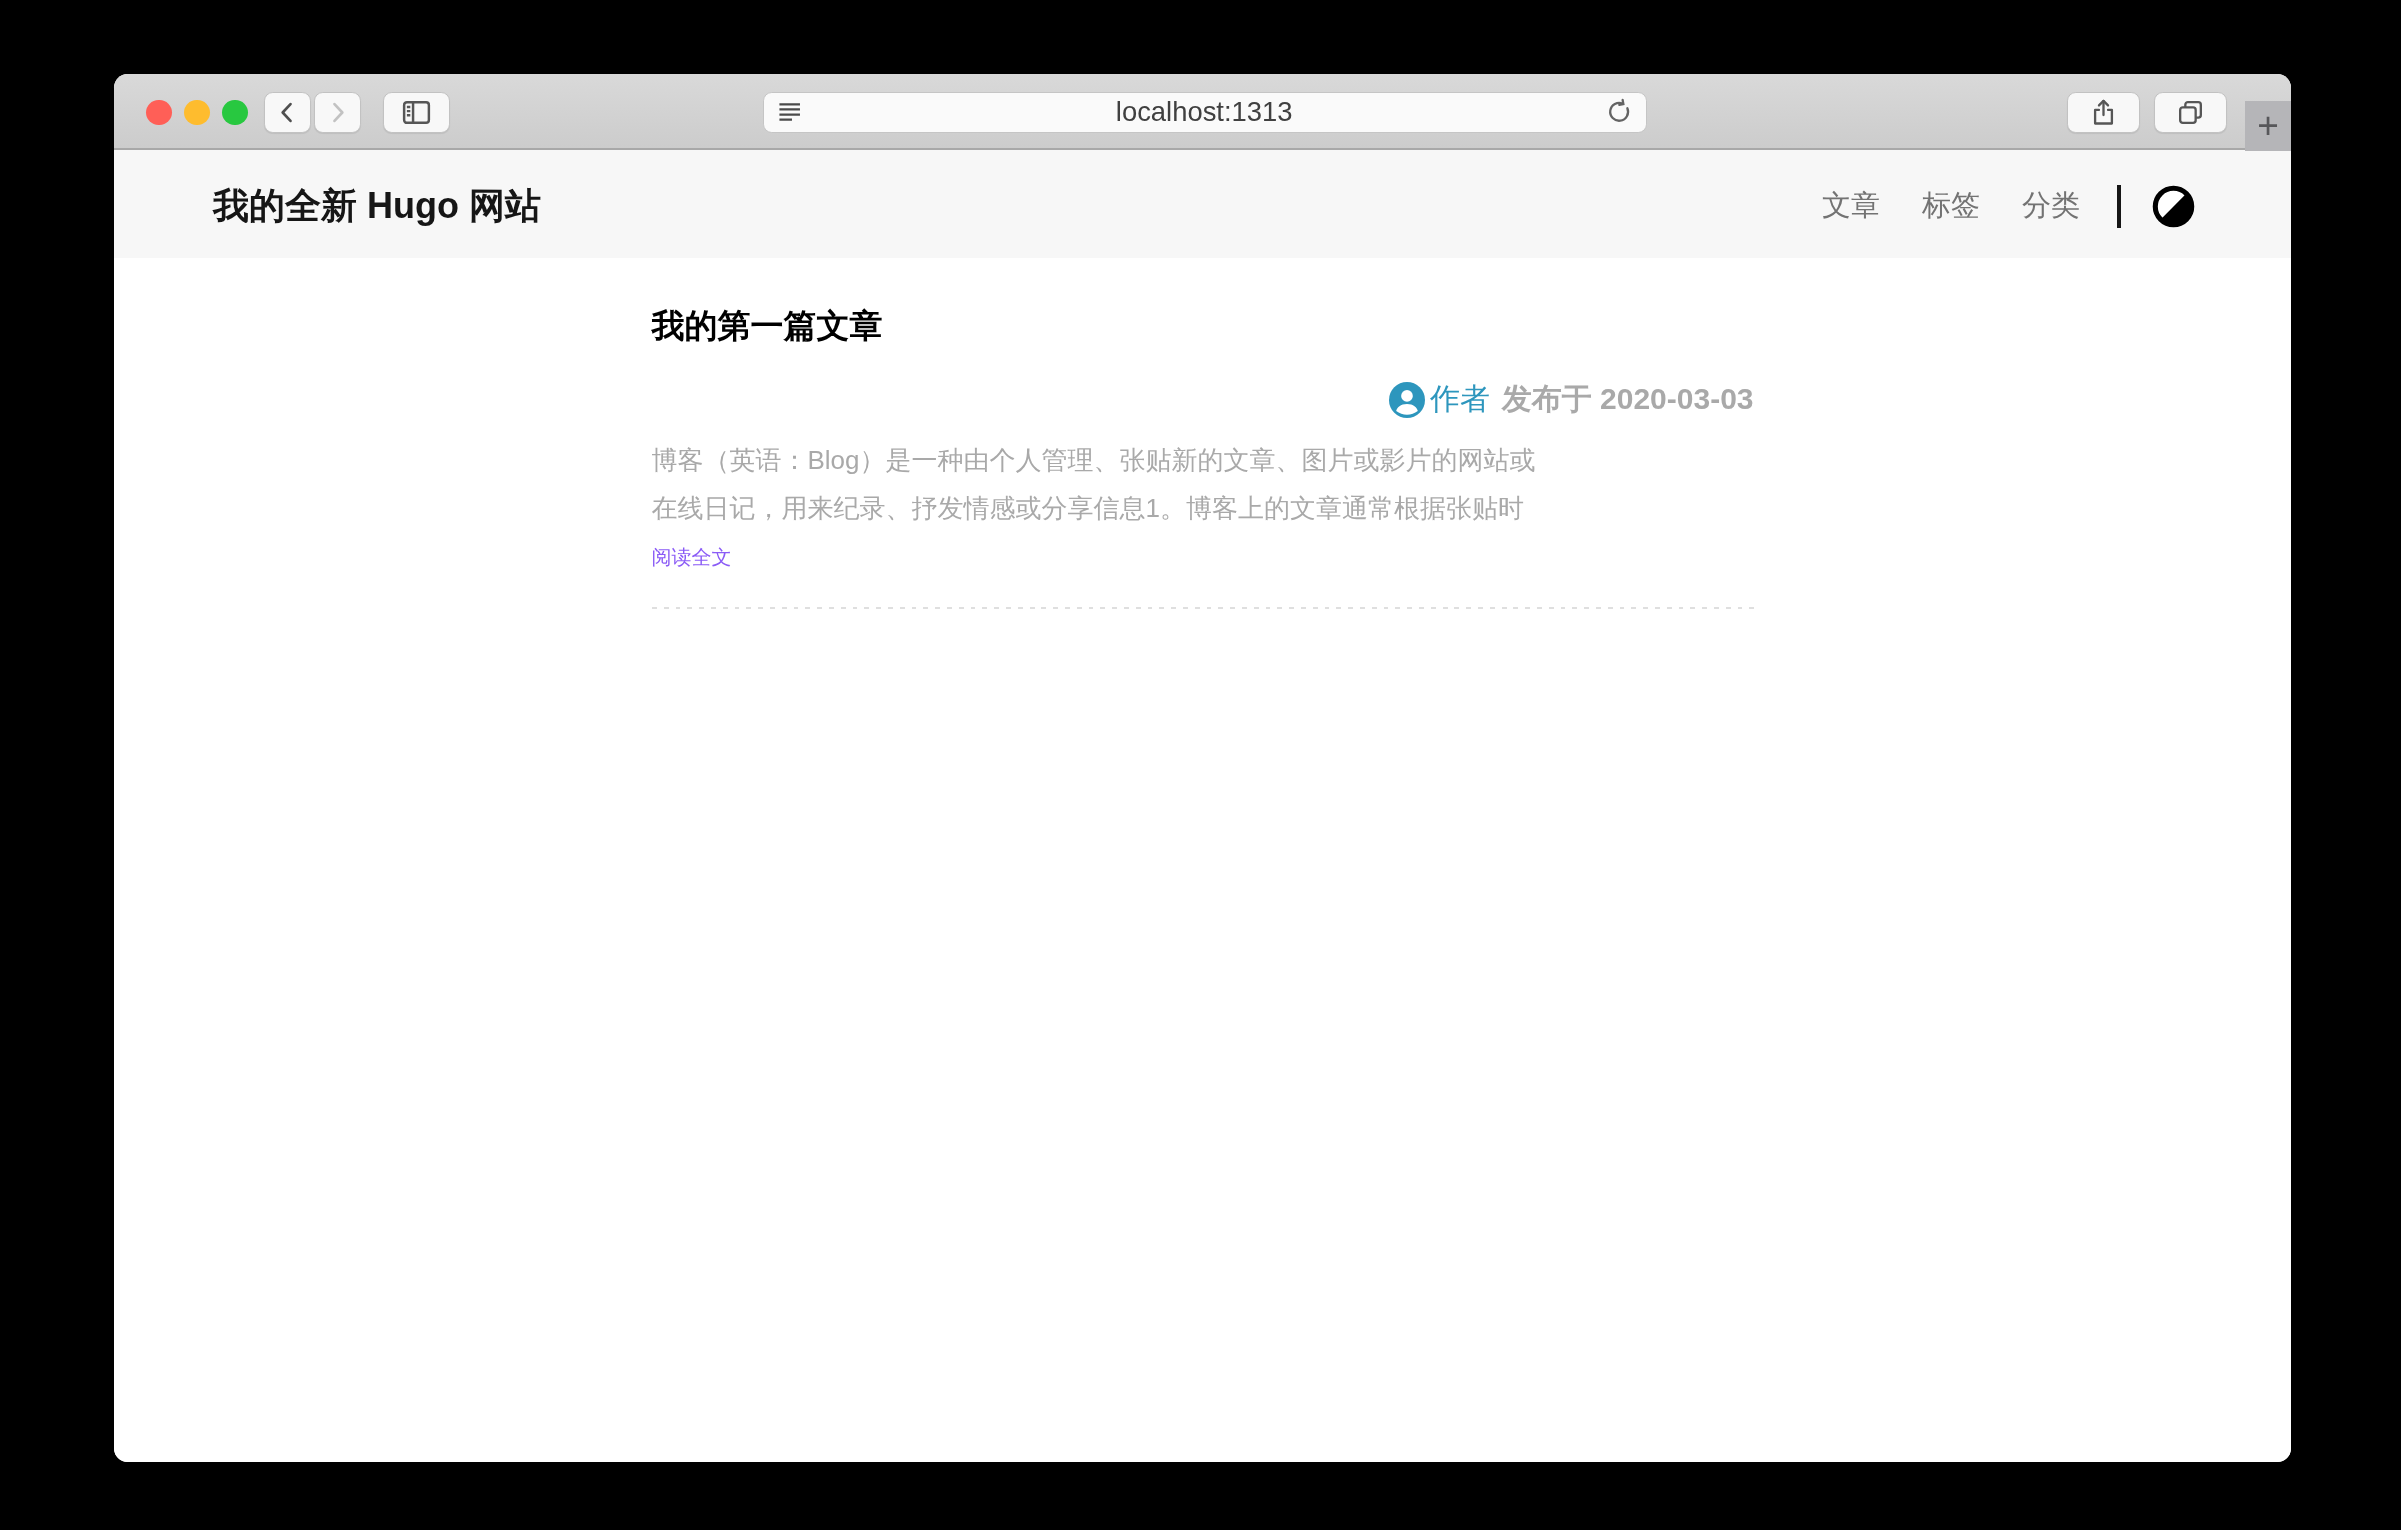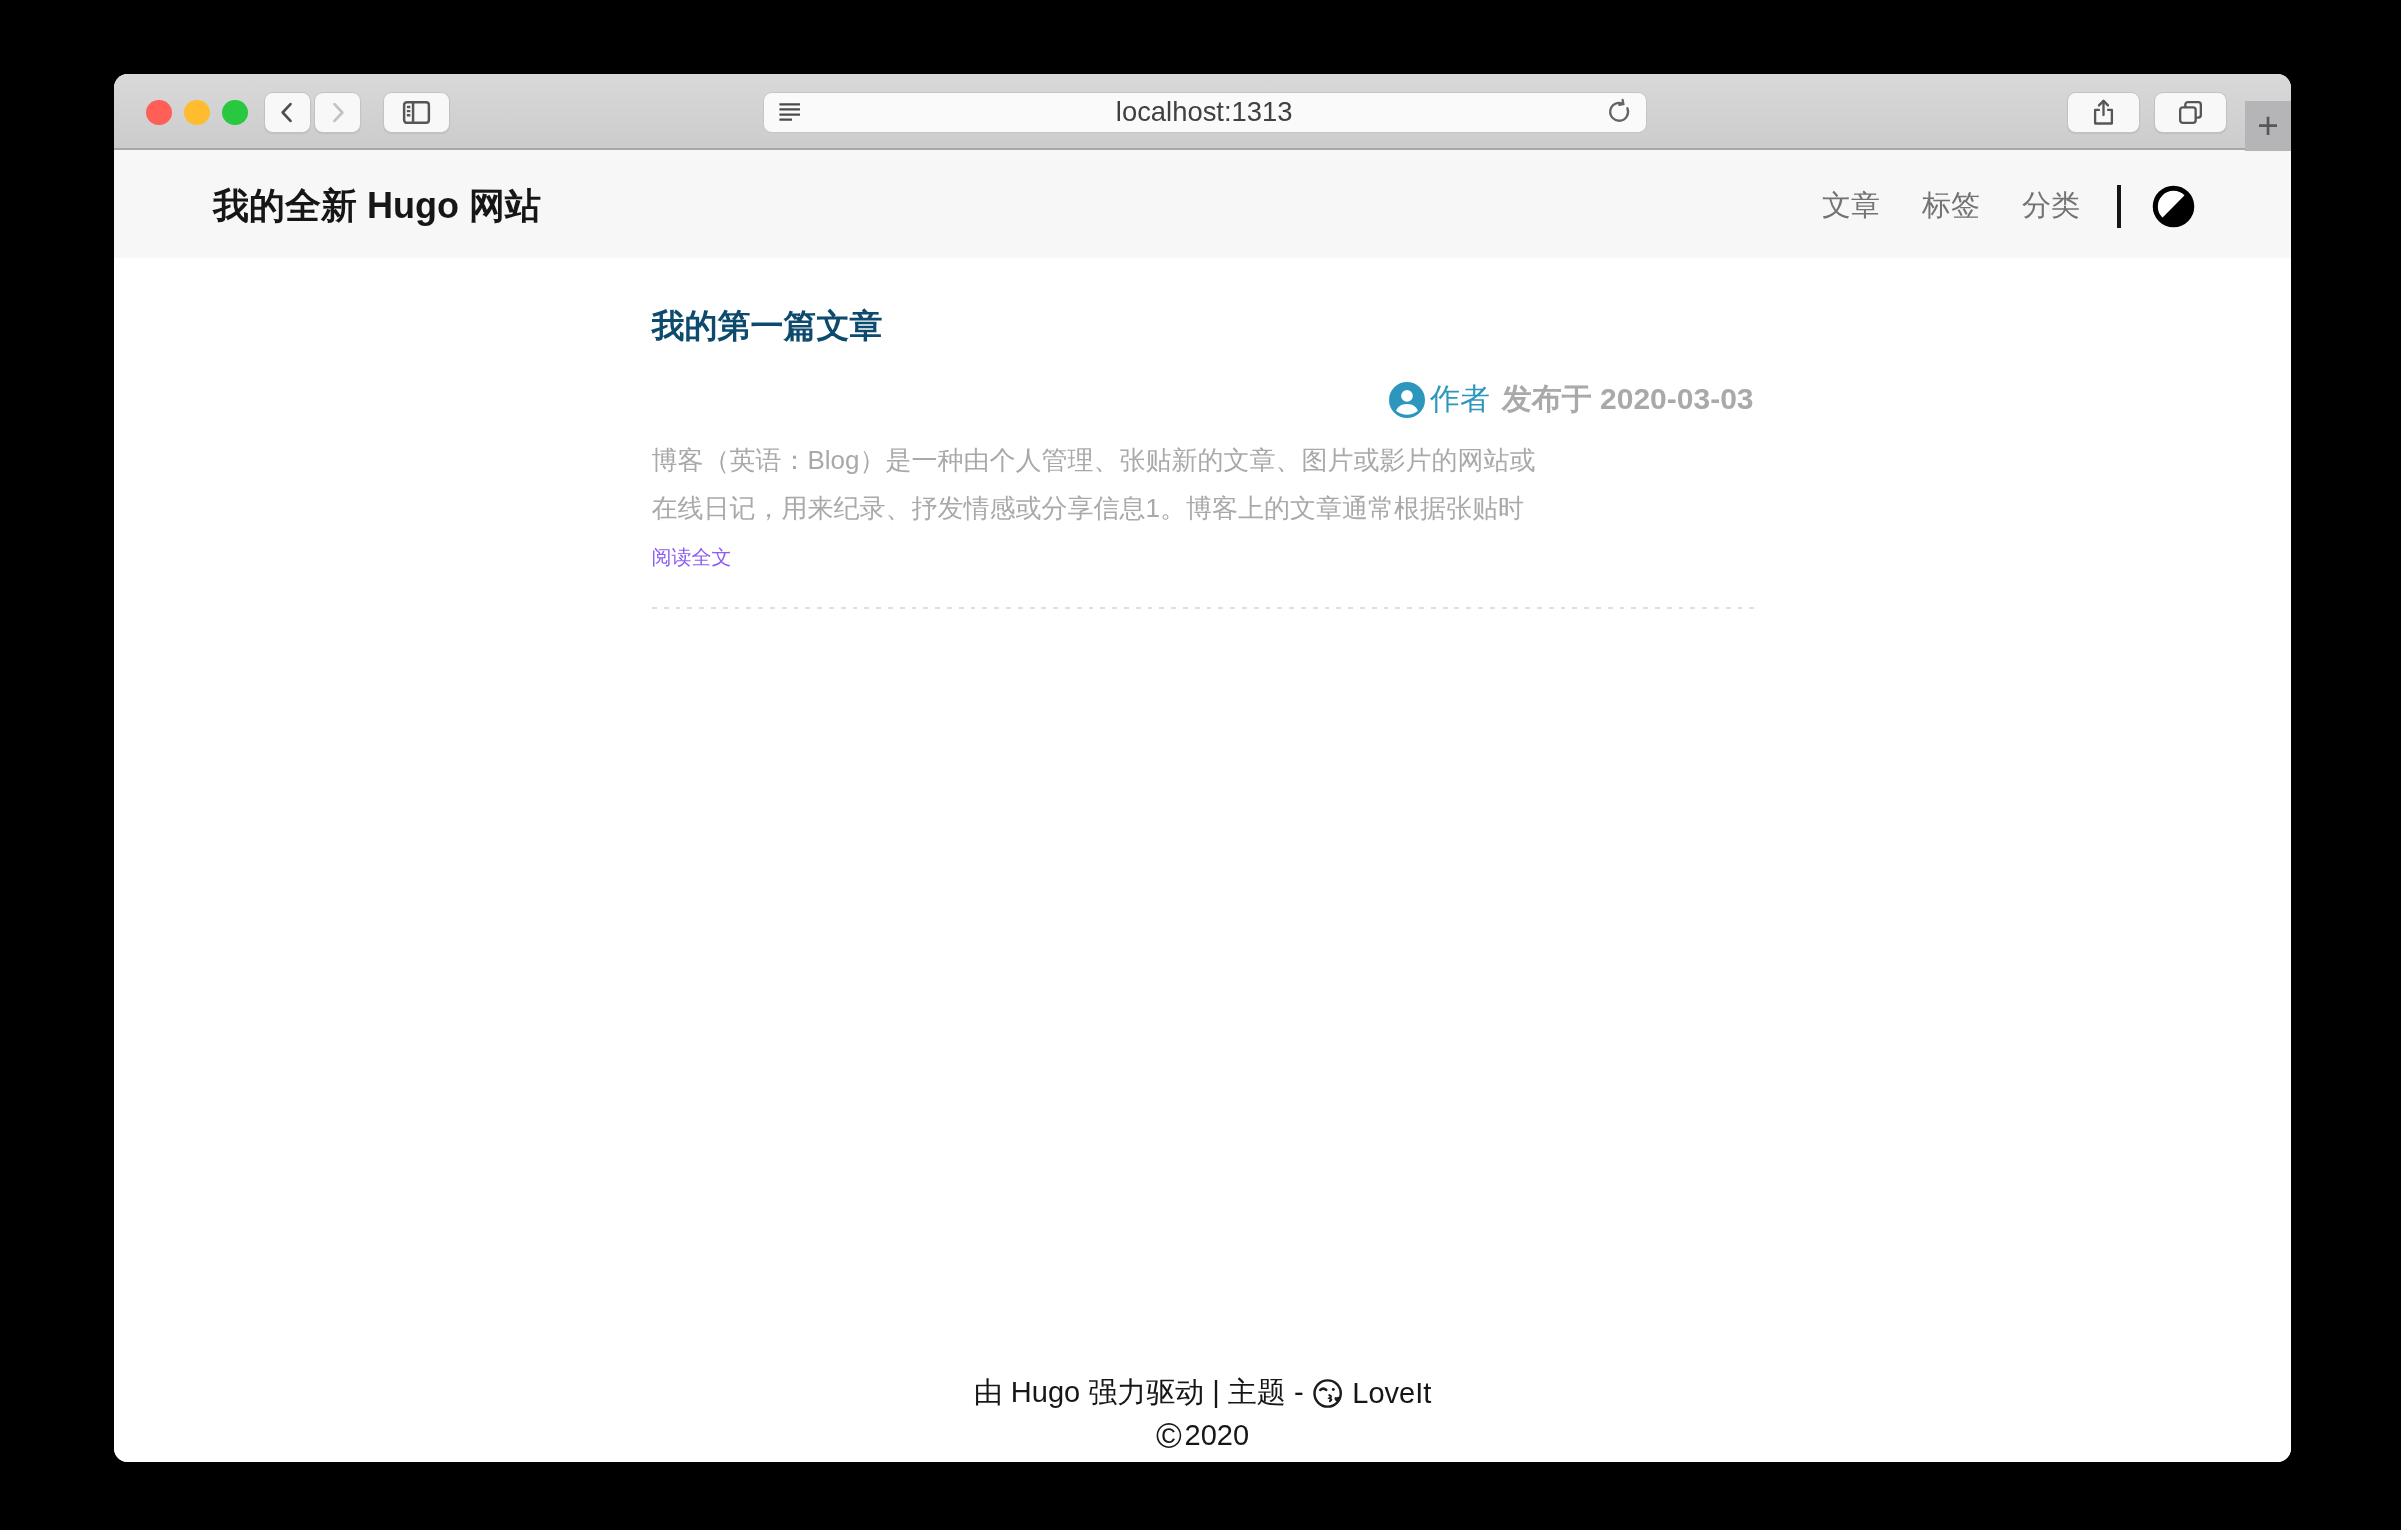--- a/index.html
+++ b/index.html
@@ -70,21 +70,21 @@
   .nav-item { font-size:29px; color:#737373; margin-left:42px; cursor:pointer; }
   .nav-sep { width:3.9px; height:43px; background:#161616; margin-left:37px; }
   .theme-toggle { margin-left:29px; width:47px; height:47px; cursor:pointer; }
   
   .main {
     flex:1; background:#fff;
     display:flex; flex-direction:column;
   }
   .column { width:1102px; margin:0 auto; }
   .post { margin-top:46px; }
-  .post-title { font-size:33px; font-weight:700; color:#0c4a6e; }
+  .post-title { font-size:33px; font-weight:700; color:#000000; }
   .post-meta {
     margin-top:30px;
     display:flex; align-items:center;justify-content:flex-end;
   }
   .author-icon { width:36px; height:36px; flex:0 0 36px; }
   .author-name { font-size:30px; color:#2d96bd; margin-left:4.9px; }
   .publish-info { font-size:30px; color:#a9a9a9; margin-left:11.8px;font-weight:bold; }
   .post-summary { margin-top:15.7px; }
   .summary-line {
     display:block;
@@ -228,35 +228,16 @@
         </div>
         <div class="post-summary">
           <span class="summary-line">博客（英语：Blog）是一种由个人管理、张贴新的文章、图片或影片的网站或</span>
           <span class="summary-line">在线日记，用来纪录、抒发情感或分享信息1。博客上的文章通常根据张贴时</span>
         </div>
         <span class="read-more">阅读全文</span>
         <div class="post-divider"></div>
       </div>
     </div>
 
-    <div class="footer">
-      <div class="footer-line1">
-        <span>由 Hugo 强力驱动 | 主题 -</span>
-        <span class="kiss-icon">
-          <svg width="35" height="35" viewBox="0 0 24 24" fill="none" stroke="#1c1c1c" stroke-width="1.7" stroke-linecap="round">
-              <circle cx="11.4" cy="12" r="9"></circle>
-              <path d="M6.3 9.6 q2.1 -1.9 4.2 0"></path>
-              <circle cx="15.3" cy="9.2" r="1" fill="#1c1c1c" stroke="none"></circle>
-              <path d="M12.6 13.2 q2 0.9 0.2 2 q2 0.9 0.2 2" stroke-width="1.5"></path>
-              <path d="M17.6 14.9 c0.6 -1 2.2 -0.7 2.3 0.4 c0.1 1 -1.2 2 -2.1 2.4 c-0.8 -0.5 -2 -1.6 -1.7 -2.6 c0.3 -1 1.6 -1 1.5 -0.2 z" fill="#1c1c1c" stroke="none"></path>
-            </svg>
-        </span>
-        <span>LoveIt</span>
-      </div>
-      <div class="footer-line2">
-        <span class="copyright-symbol">©</span>
-        <span>2020</span>
-      </div>
-    </div>
   </div>
 
 </div>
 
 
 </body></html>

